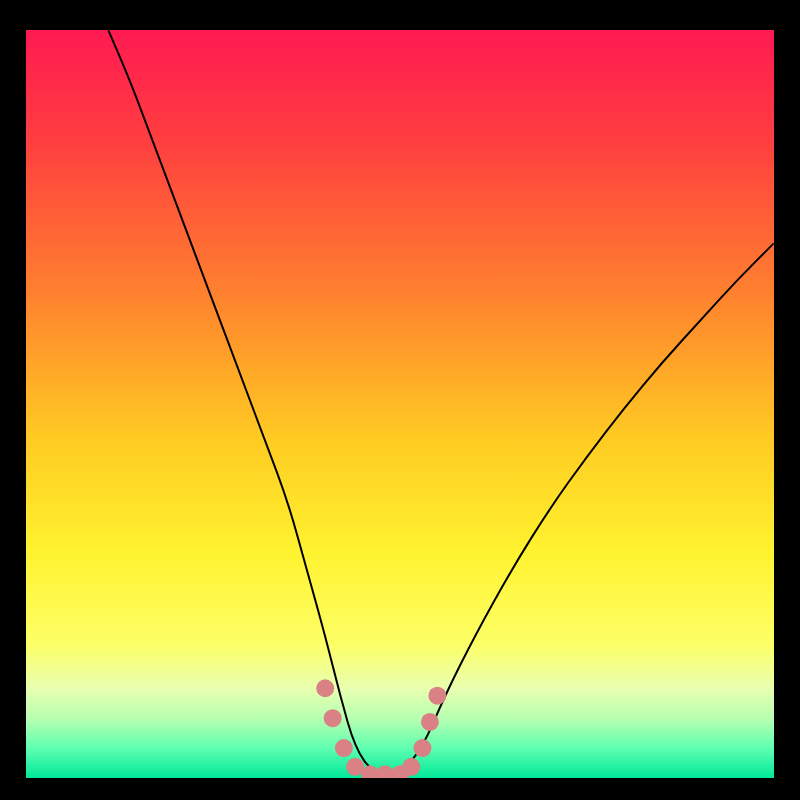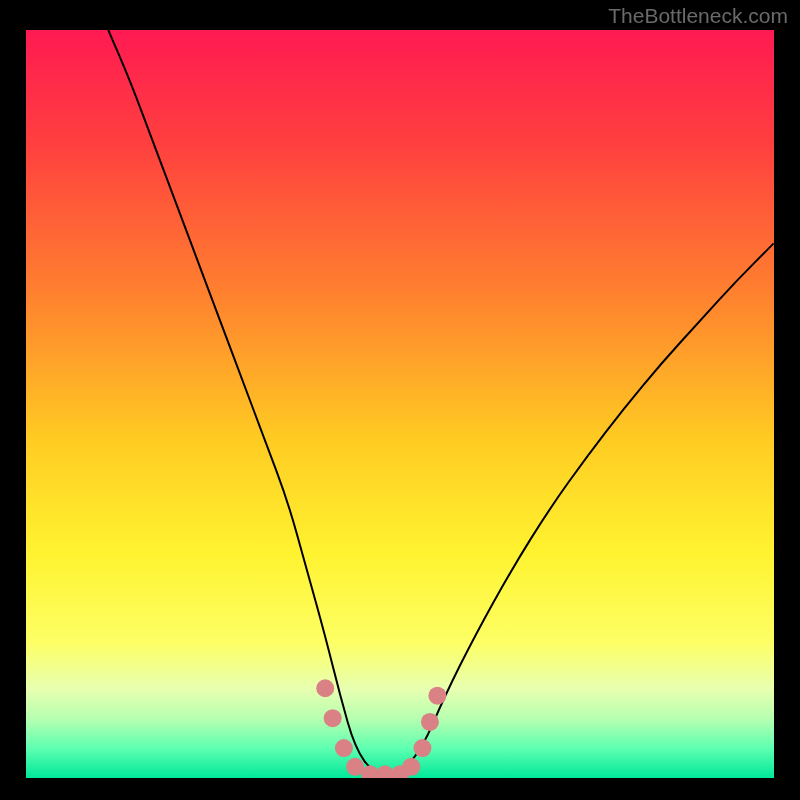--- a/index.html
+++ b/index.html
@@ -27,21 +27,20 @@
   svg.plot {
     position: absolute;
     left: 0;
     top: 0;
   }
 </style>
 </head>
 <body>
 
 <div class="stage">
-  <div class="watermark">TheBottleneck.com</div>
   <svg class="plot" width="800" height="800" viewBox="0 0 800 800">
     <defs>
       <linearGradient id="bggrad" x1="0" y1="0" x2="0" y2="1">
           <stop offset="0%" stop-color="#ff1a52"></stop>
           <stop offset="15%" stop-color="#ff3f3f"></stop>
           <stop offset="35%" stop-color="#ff802f"></stop>
           <stop offset="55.00000000000001%" stop-color="#ffcc22"></stop>
           <stop offset="70%" stop-color="#fff330"></stop>
           <stop offset="82%" stop-color="#fdff66"></stop>
           <stop offset="88%" stop-color="#e8ffb0"></stop>

